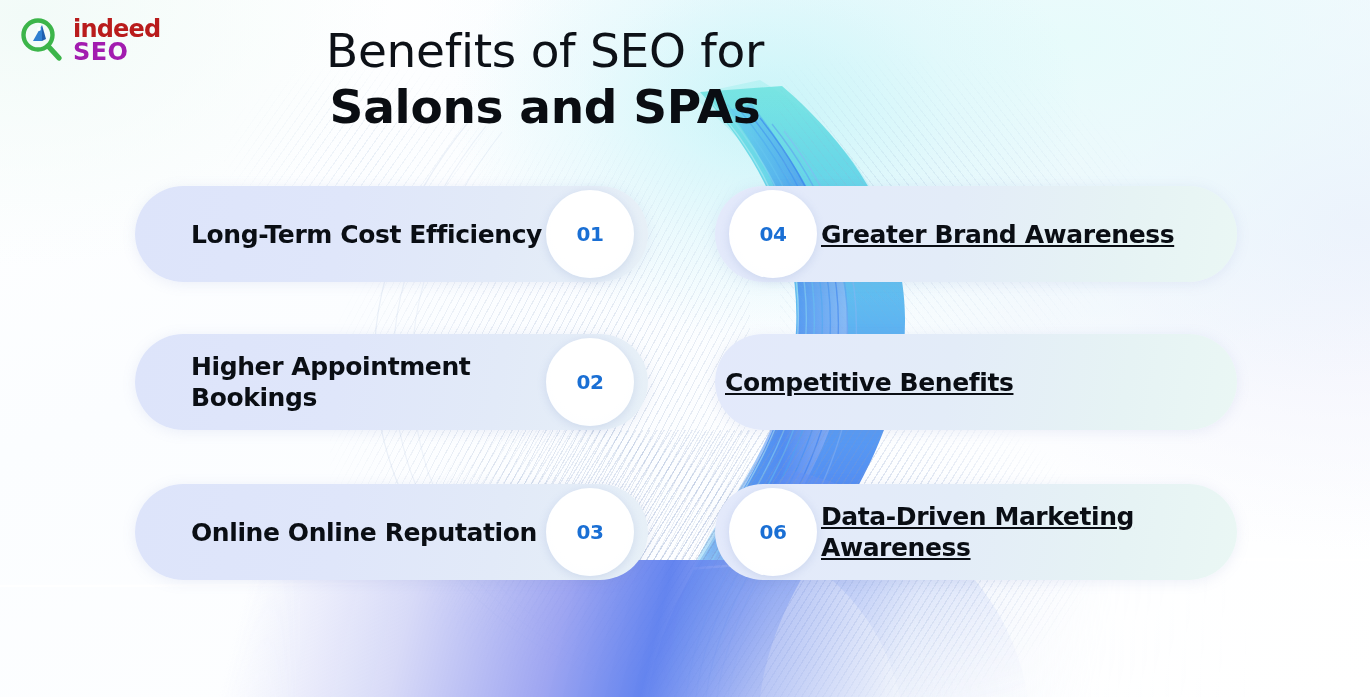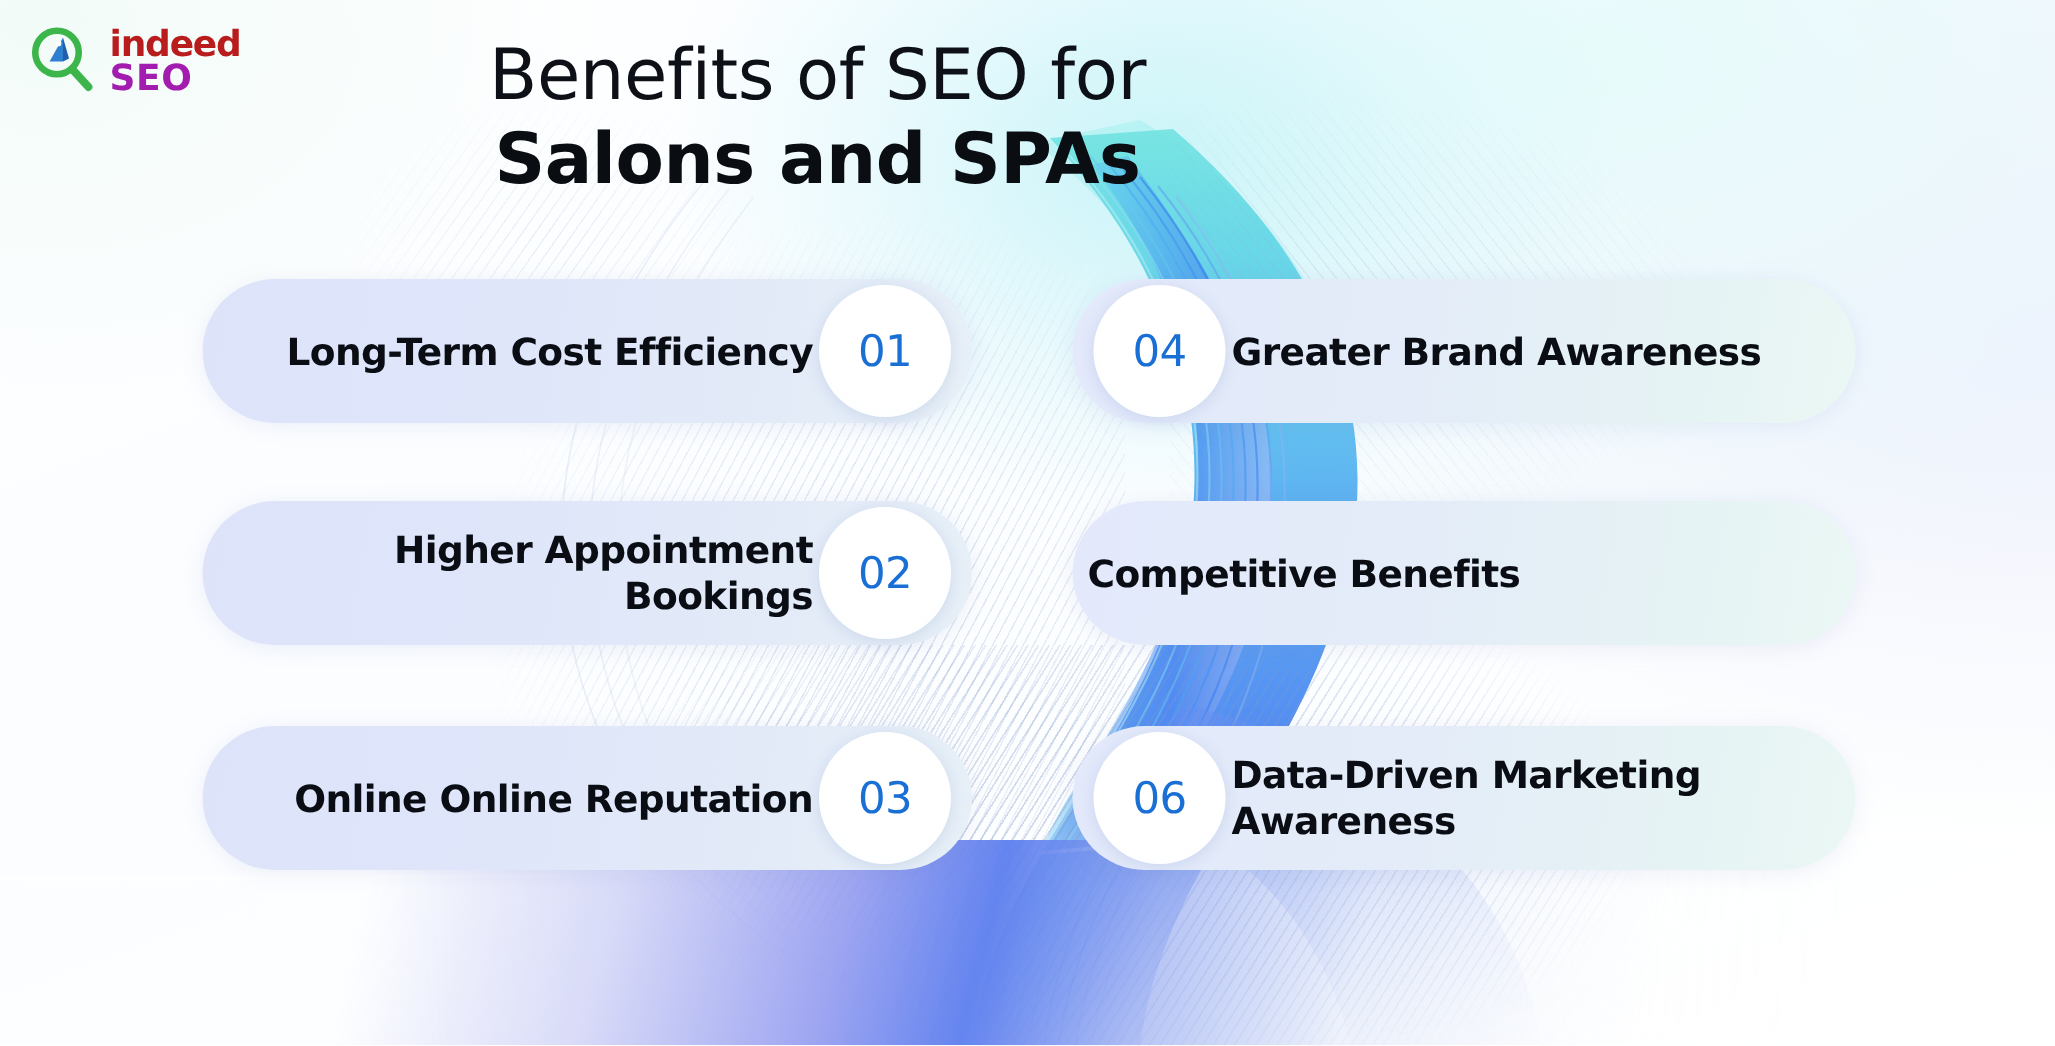--- a/index.html
+++ b/index.html
@@ -143,35 +143,35 @@
   }
   .pill-right {
     background:linear-gradient(100deg,#e3e9fb 0%, #e3ecf8 45%, #e6f3f4 78%, #eaf7f4 100%);
     box-shadow:0 2px 14px rgba(120,140,200,0.13);
   }
 
   .pill-text {
     flex:1 1 auto;
     font-family:"DejaVu Sans", sans-serif;
     font-size:25px; font-weight:700; color:#0a0e14;
-    line-height:1.24; letter-spacing:-0.4px;text-align:right;
-  }
-  .pill-right .pill-text { text-align:left; }
+    line-height:1.24; letter-spacing:-0.4px;
+  }
+  .pill-right .pill-text { text-align:left;text-decoration:underline; }
 
   .num-circle {
     flex:0 0 88px;
     width:88px; height:88px; border-radius:50%;
     background:radial-gradient(circle at 50% 45%, #ffffff 58%, #fbfdff 100%);
     box-shadow:0 2px 10px rgba(110,135,195,0.20);
     display:flex; align-items:center; justify-content:center;
     margin:0 4px;
   }
   .num-text {
     font-family:"DejaVu Sans", sans-serif;
-    font-size:29px; font-weight:400; color:#1a6fd4;
+    font-size:20px; font-weight:700; color:#1a6fd4;
     letter-spacing:-0.5px;
   }
 
   
   .row1 { top:186px; }
   .row2 { top:334px; }
   .row3 { top:484px; }
 </style>
 </head>
 <body>

